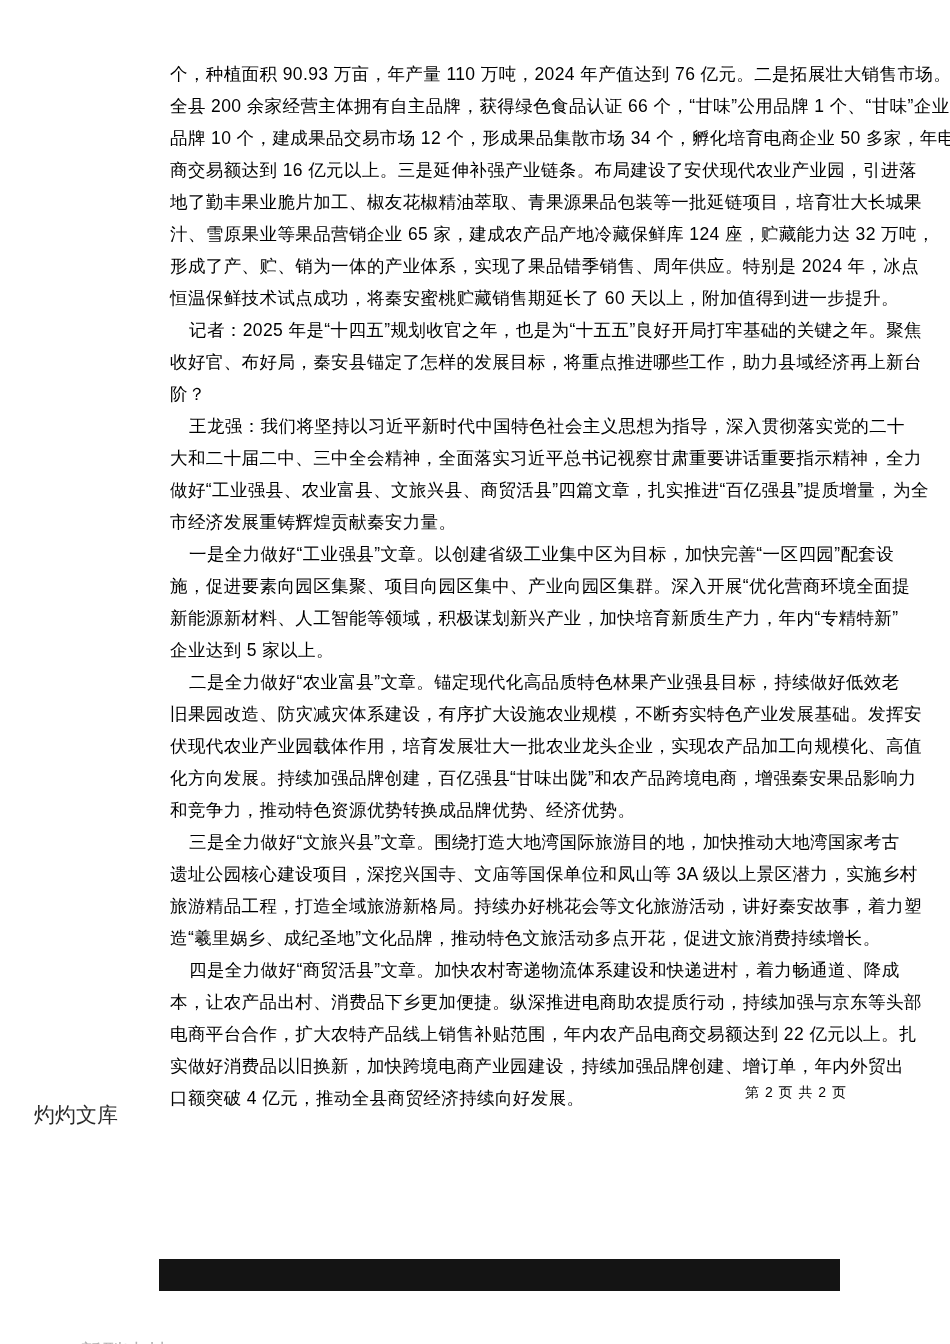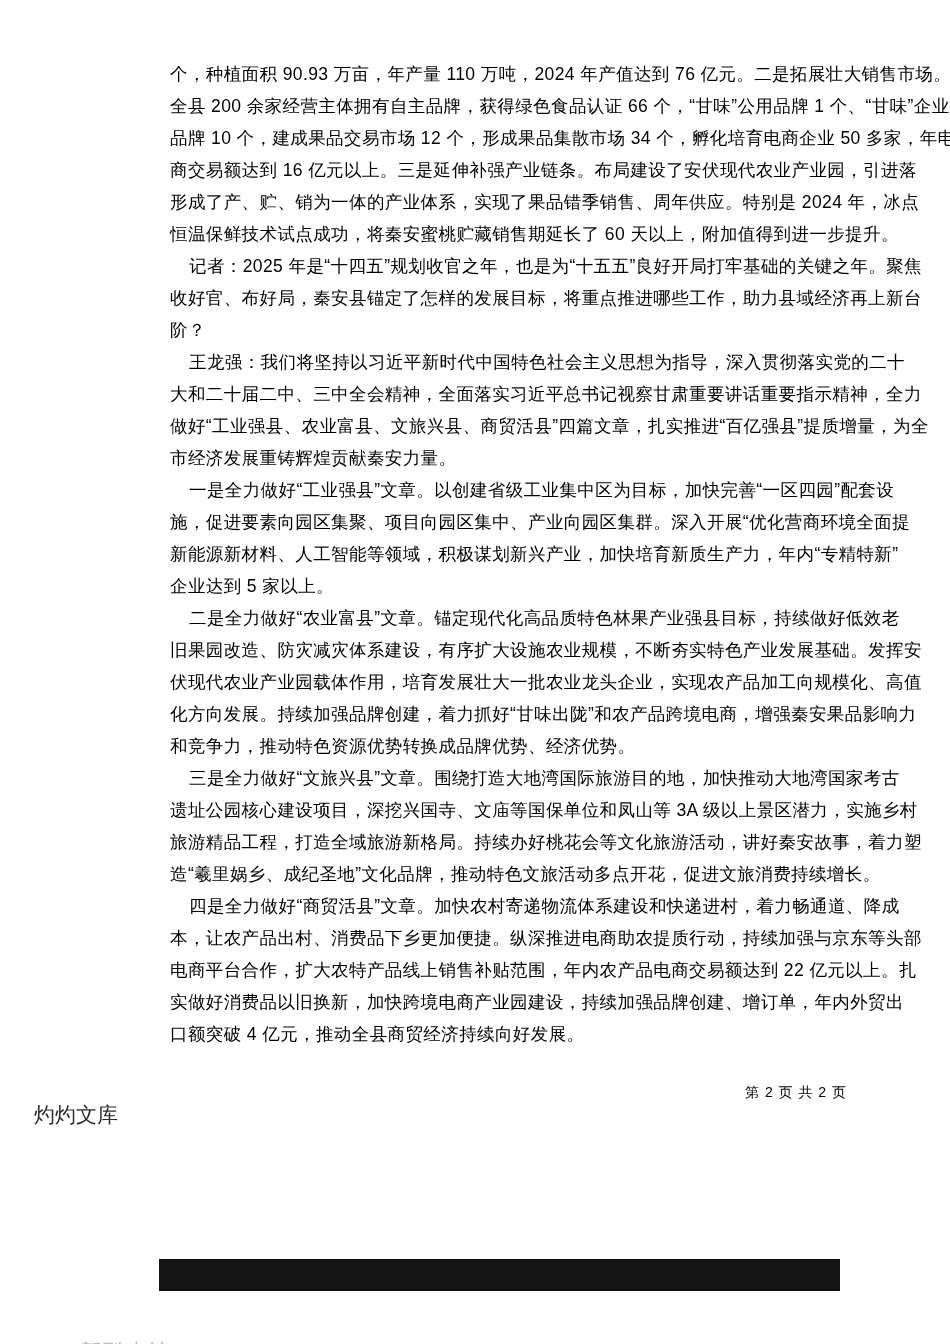--- a/index.html
+++ b/index.html
@@ -83,37 +83,39 @@
 </head>
 <body>
 
 <div class="page">
 
   <div class="doc-text">
       <div class="doc-line">个，种植面积 90.93 万亩，年产量 110 万吨，2024 年产值达到 76 亿元。二是拓展壮大销售市场。</div>
       <div class="doc-line">全县 200 余家经营主体拥有自主品牌，获得绿色食品认证 66 个，“甘味”公用品牌 1 个、“甘味”企业</div>
       <div class="doc-line">品牌 10 个，建成果品交易市场 12 个，形成果品集散市场 34 个，孵化培育电商企业 50 多家，年电</div>
       <div class="doc-line">商交易额达到 16 亿元以上。三是延伸补强产业链条。布局建设了安伏现代农业产业园，引进落</div>
+      <div class="doc-line">地了勤丰果业脆片加工、椒友花椒精油萃取、青果源果品包装等一批延链项目，培育壮大长城果</div>
+      <div class="doc-line">汁、雪原果业等果品营销企业 65 家，建成农产品产地冷藏保鲜库 124 座，贮藏能力达 32 万吨，</div>
       <div class="doc-line">形成了产、贮、销为一体的产业体系，实现了果品错季销售、周年供应。特别是 2024 年，冰点</div>
       <div class="doc-line">恒温保鲜技术试点成功，将秦安蜜桃贮藏销售期延长了 60 天以上，附加值得到进一步提升。</div>
       <div class="doc-line indent">记者：2025 年是“十四五”规划收官之年，也是为“十五五”良好开局打牢基础的关键之年。聚焦</div>
       <div class="doc-line">收好官、布好局，秦安县锚定了怎样的发展目标，将重点推进哪些工作，助力县域经济再上新台</div>
       <div class="doc-line">阶？</div>
       <div class="doc-line indent">王龙强：我们将坚持以习近平新时代中国特色社会主义思想为指导，深入贯彻落实党的二十</div>
       <div class="doc-line">大和二十届二中、三中全会精神，全面落实习近平总书记视察甘肃重要讲话重要指示精神，全力</div>
       <div class="doc-line">做好“工业强县、农业富县、文旅兴县、商贸活县”四篇文章，扎实推进“百亿强县”提质增量，为全</div>
       <div class="doc-line">市经济发展重铸辉煌贡献秦安力量。</div>
       <div class="doc-line indent">一是全力做好“工业强县”文章。以创建省级工业集中区为目标，加快完善“一区四园”配套设</div>
       <div class="doc-line">施，促进要素向园区集聚、项目向园区集中、产业向园区集群。深入开展“优化营商环境全面提</div>
       <div class="doc-line">新能源新材料、人工智能等领域，积极谋划新兴产业，加快培育新质生产力，年内“专精特新”</div>
       <div class="doc-line">企业达到 5 家以上。</div>
       <div class="doc-line indent">二是全力做好“农业富县”文章。锚定现代化高品质特色林果产业强县目标，持续做好低效老</div>
       <div class="doc-line">旧果园改造、防灾减灾体系建设，有序扩大设施农业规模，不断夯实特色产业发展基础。发挥安</div>
       <div class="doc-line">伏现代农业产业园载体作用，培育发展壮大一批农业龙头企业，实现农产品加工向规模化、高值</div>
-      <div class="doc-line">化方向发展。持续加强品牌创建，着力抓好“甘味出陇”和农产品跨境电商，增强秦安果品影响力</div>
+      <div class="doc-line">化方向发展。持续加强品牌创建，百亿强县“甘味出陇”和农产品跨境电商，增强秦安果品影响力</div>
       <div class="doc-line">和竞争力，推动特色资源优势转换成品牌优势、经济优势。</div>
       <div class="doc-line indent">三是全力做好“文旅兴县”文章。围绕打造大地湾国际旅游目的地，加快推动大地湾国家考古</div>
       <div class="doc-line">遗址公园核心建设项目，深挖兴国寺、文庙等国保单位和凤山等 3A 级以上景区潜力，实施乡村</div>
       <div class="doc-line">旅游精品工程，打造全域旅游新格局。持续办好桃花会等文化旅游活动，讲好秦安故事，着力塑</div>
       <div class="doc-line">造“羲里娲乡、成纪圣地”文化品牌，推动特色文旅活动多点开花，促进文旅消费持续增长。</div>
       <div class="doc-line indent">四是全力做好“商贸活县”文章。加快农村寄递物流体系建设和快递进村，着力畅通道、降成</div>
       <div class="doc-line">本，让农产品出村、消费品下乡更加便捷。纵深推进电商助农提质行动，持续加强与京东等头部</div>
       <div class="doc-line">电商平台合作，扩大农特产品线上销售补贴范围，年内农产品电商交易额达到 22 亿元以上。扎</div>
       <div class="doc-line">实做好消费品以旧换新，加快跨境电商产业园建设，持续加强品牌创建、增订单，年内外贸出</div>
       <div class="doc-line">口额突破 4 亿元，推动全县商贸经济持续向好发展。</div>

